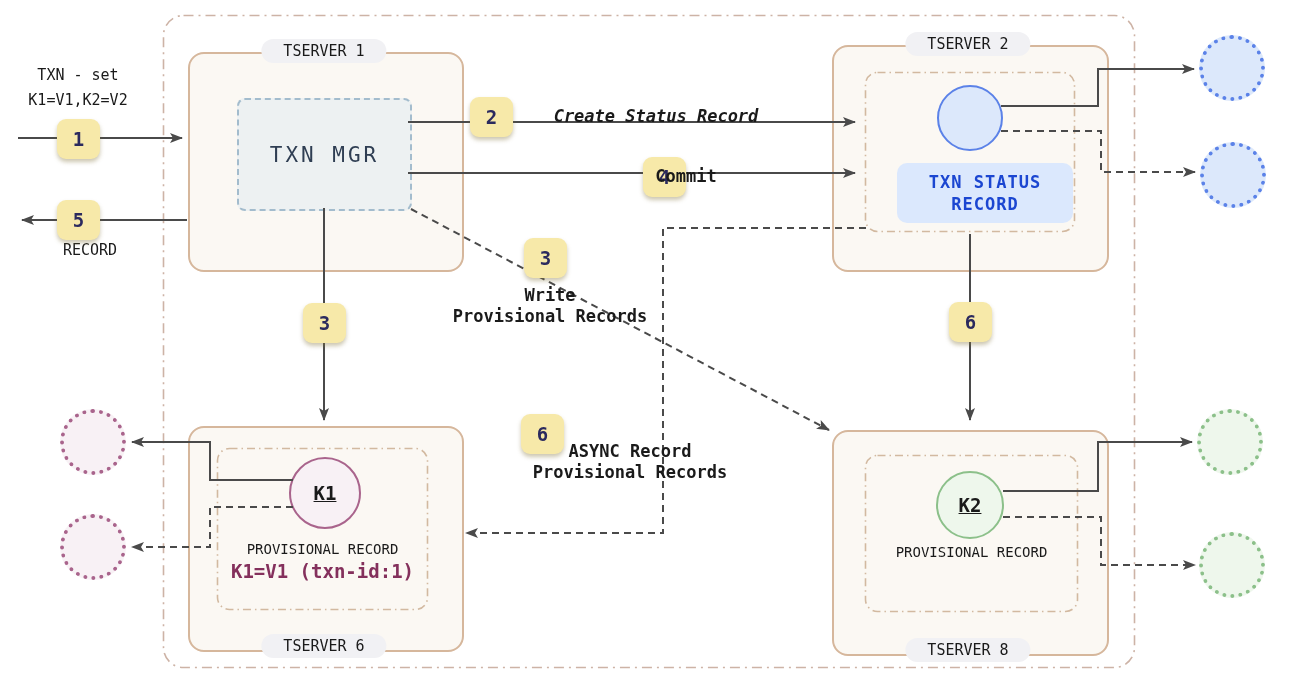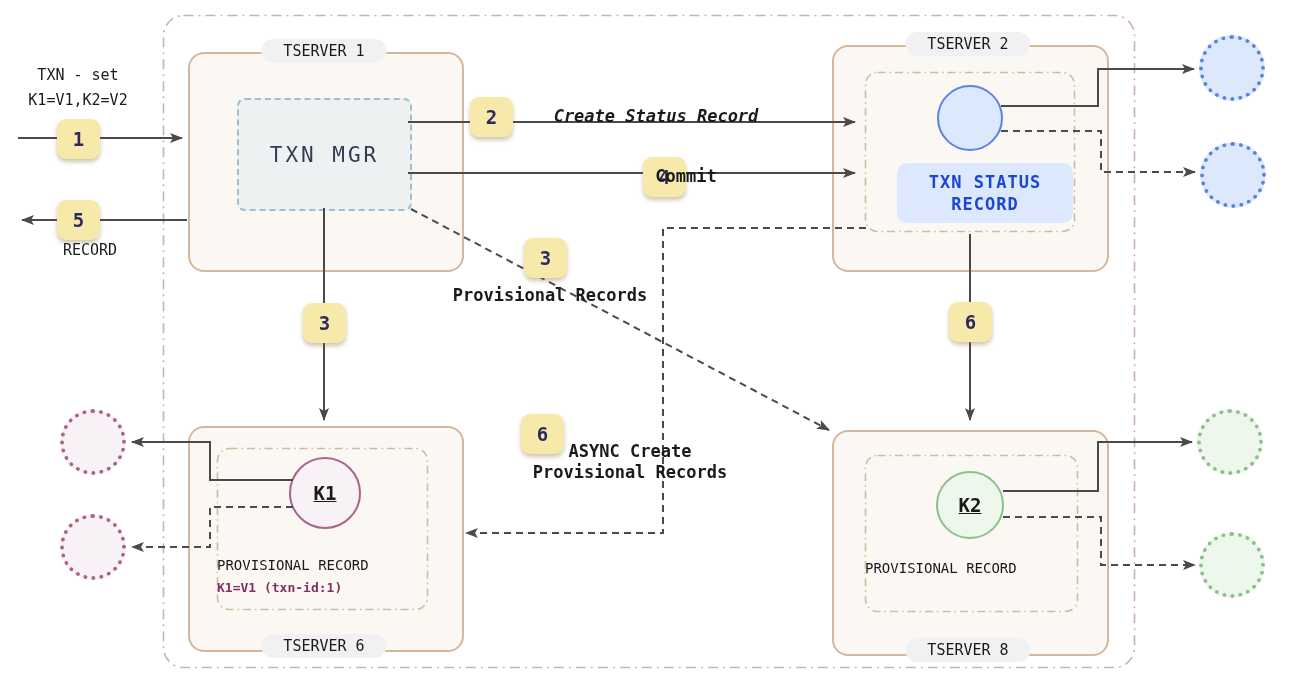--- a/index.html
+++ b/index.html
@@ -52,23 +52,23 @@
 
   
   .lbl{position:absolute;font-weight:bold;font-size:17px;text-align:center;line-height:21px;white-space:nowrap;}
   .small-lbl{position:absolute;font-weight:normal;font-size:15px;text-align:center;line-height:25px;white-space:nowrap;}
   .tablet-pill{
     position:absolute;left:897px;top:163px;width:176px;
     background:var(--c-status_pill_bg);color:var(--c-status_pill_text);
     border-radius:10px;text-align:center;font-weight:bold;font-size:17px;
     line-height:22px;padding:8px 0;letter-spacing:1px;
   }
-  .record{position:absolute;text-align:left;margin-top:16px;}
+  .record{position:absolute;text-align:center;}
   .record .r1{font-size:14px;line-height:19px;}
-  .record .r2{font-size:13px;font-weight:bold;line-height:25px;}
+  .record .r2{font-size:19px;font-weight:bold;line-height:25px;}
   .rec-maroon{color:var(--c-maroon_text);}
   .rec-green{color:var(--c-green_text);}
 
   
   .ln{stroke:var(--c-line);stroke-width:2;fill:none;}
   .dash{stroke-dasharray:7 5;}
   .c-container{stroke:var(--c-container_border);stroke-width:1.6;fill:none;stroke-dasharray:10 5 2 5;}
   .c-inner{stroke:var(--c-inner_border);stroke-width:1.6;fill:none;stroke-dasharray:8 4 1.5 4;}
 </style>
 </head>
@@ -142,24 +142,25 @@
   <div class="badge" style="left:303px;top:303px;">3</div>
   <div class="badge" style="left:524px;top:238px;">3</div>
   <div class="badge" style="left:643px;top:157px;">4</div>
   <div class="badge" style="left:57px;top:200px;">5</div>
   <div class="badge" style="left:949px;top:302px;">6</div>
   <div class="badge" style="left:521px;top:414px;">6</div>
 
   <div class="lbl" style="left:546px;top:106px;width:220px;font-style:italic;">Create Status Record</div>
   <div class="lbl" style="left:650px;top:166px;width:72px;">Commit</div>
   <div class="lbl" style="left:443px;top:285px;width:214px;">
+    <div>Write</div>
     <div>Provisional Records</div>
   </div>
   <div class="lbl" style="left:523px;top:441px;width:214px;">
-    <div>ASYNC Create</div>
+    <div>ASYNC Record</div>
     <div>Provisional Records</div>
   </div>
 
   <div class="tablet-pill">
     <div>TXN STATUS</div>
     <div>RECORD</div>
   </div>
 
   <div class="record" style="left:217px;top:540px;width:211px;">
     <div class="r1">PROVISIONAL RECORD</div>

